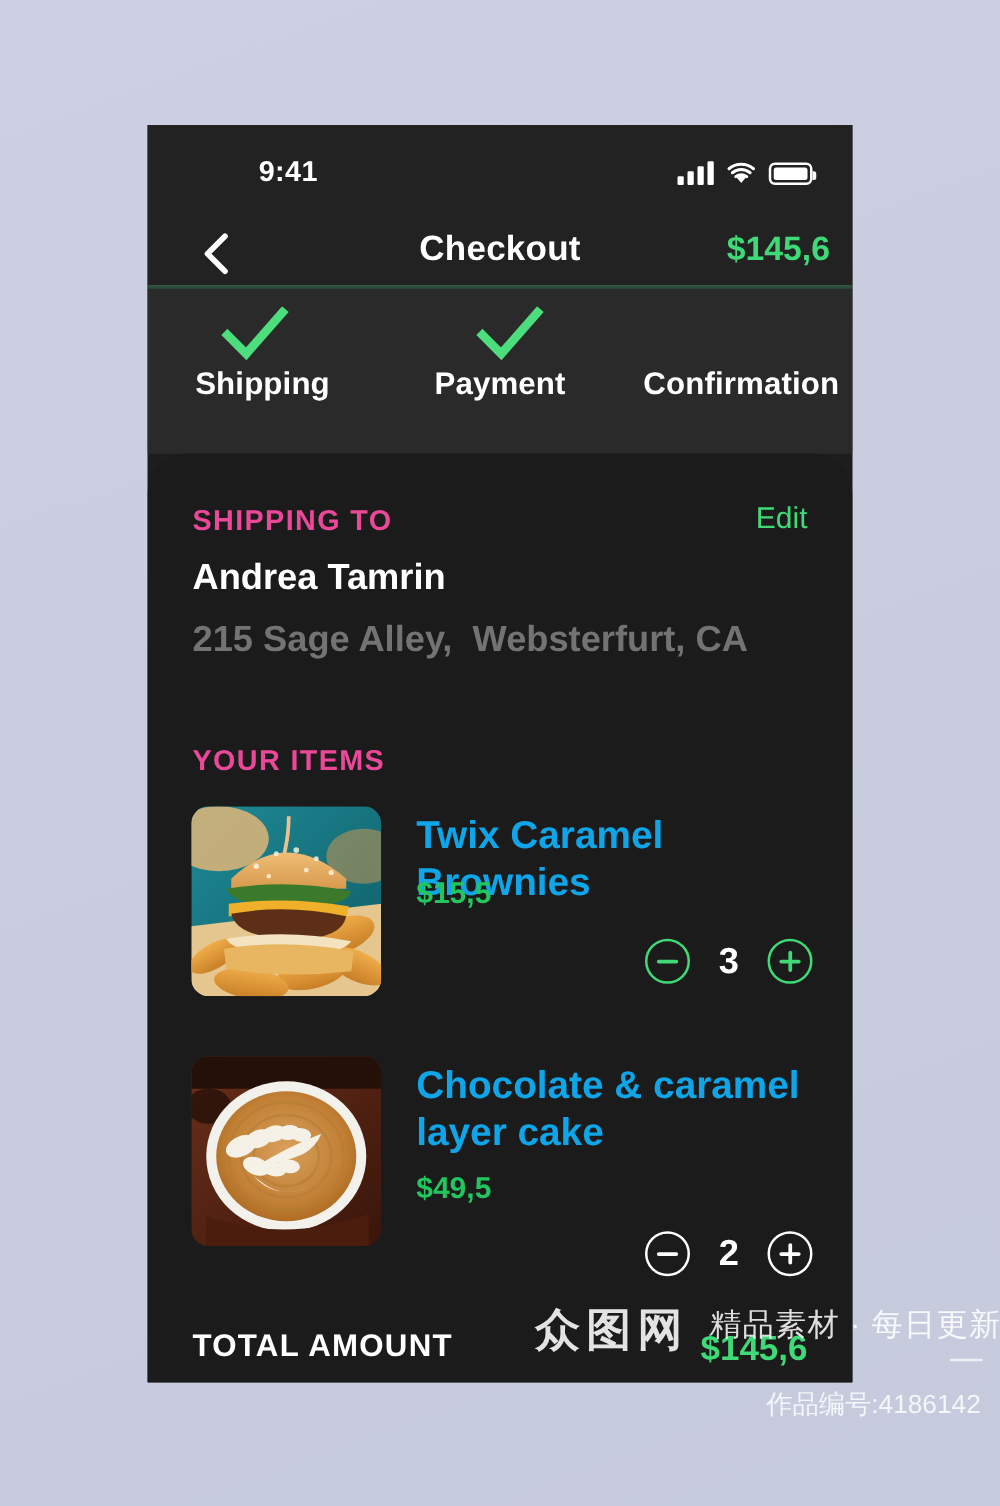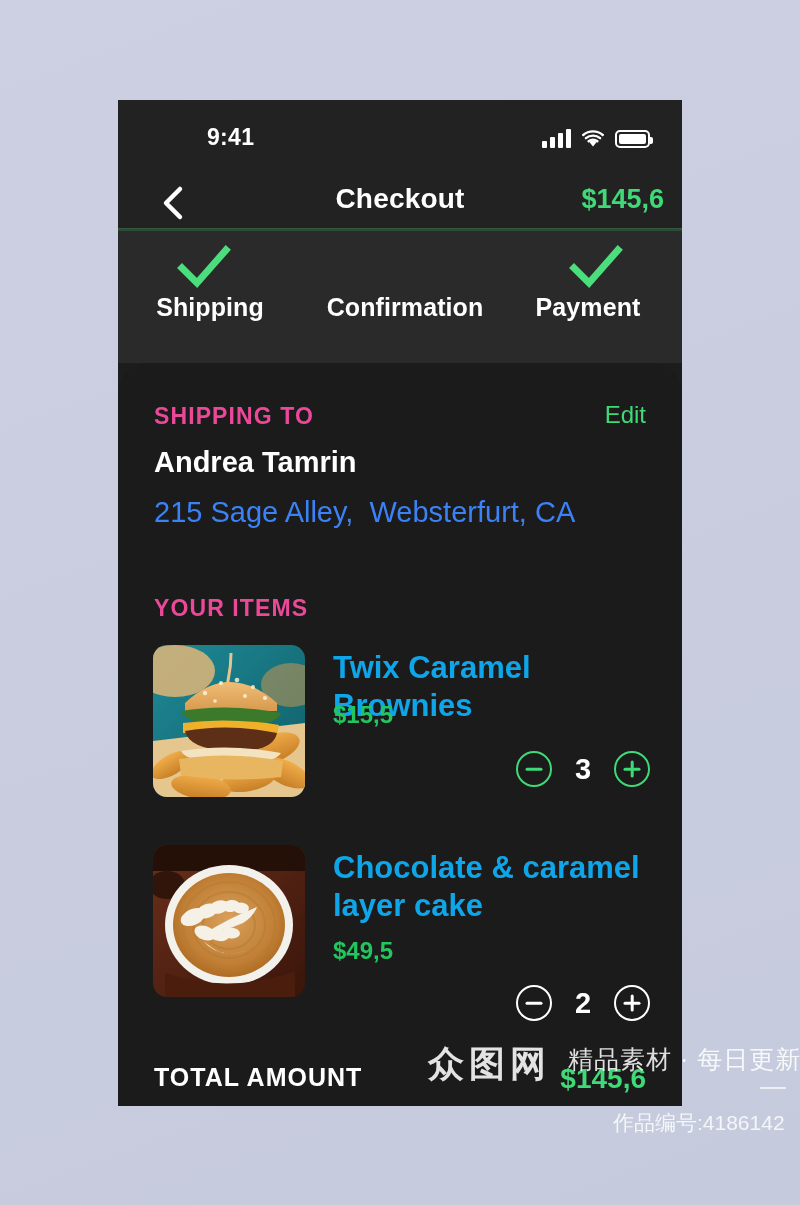--- a/index.html
+++ b/index.html
@@ -206,23 +206,23 @@
     left: 36px;
     top: 83px;
     color: #ffffff;
     font-size: 29px;
     font-weight: bold;
   }
   .ship-addr {
     position: absolute;
     left: 36px;
     top: 133px;
-    color: #3b82f6;
+    color: #737373;
     font-size: 29px;
-    font-weight: normal;
+    font-weight: bold;
     white-space: pre;
   }
 
   
   .item {
     position: absolute;
     left: 0;
     width: 100%;
     height: 155px;
   }
@@ -406,28 +406,28 @@
   </div>
   <div class="nav-divider"></div>
 
   <div class="steps">
     <div class="step step-0">
       <svg class="tick" width="56" height="44" viewBox="0 0 56 44">
         <path d="M6 23 L21 38 L50 5" stroke="#4cdd7d" stroke-width="7" fill="none" stroke-linecap="square"></path>
       </svg>
       <div class="slabel">Shipping</div>
     </div>
-    <div class="step step-2">
-      <div class="slabel">Confirmation</div>
-    </div>
     <div class="step step-1">
       <svg class="tick" width="56" height="44" viewBox="0 0 56 44">
         <path d="M6 23 L21 38 L50 5" stroke="#4cdd7d" stroke-width="7" fill="none" stroke-linecap="square"></path>
       </svg>
       <div class="slabel">Payment</div>
+    </div>
+    <div class="step step-2">
+      <div class="slabel">Confirmation</div>
     </div>
   </div>
 
   <div class="card">
 
     <div class="section-head" style="top:40px">SHIPPING TO</div>
     <div class="edit-link" style="top:38px">Edit</div>
     <div class="ship-name">Andrea Tamrin</div>
     <div class="ship-addr">215 Sage Alley,  Websterfurt, CA</div>
 

